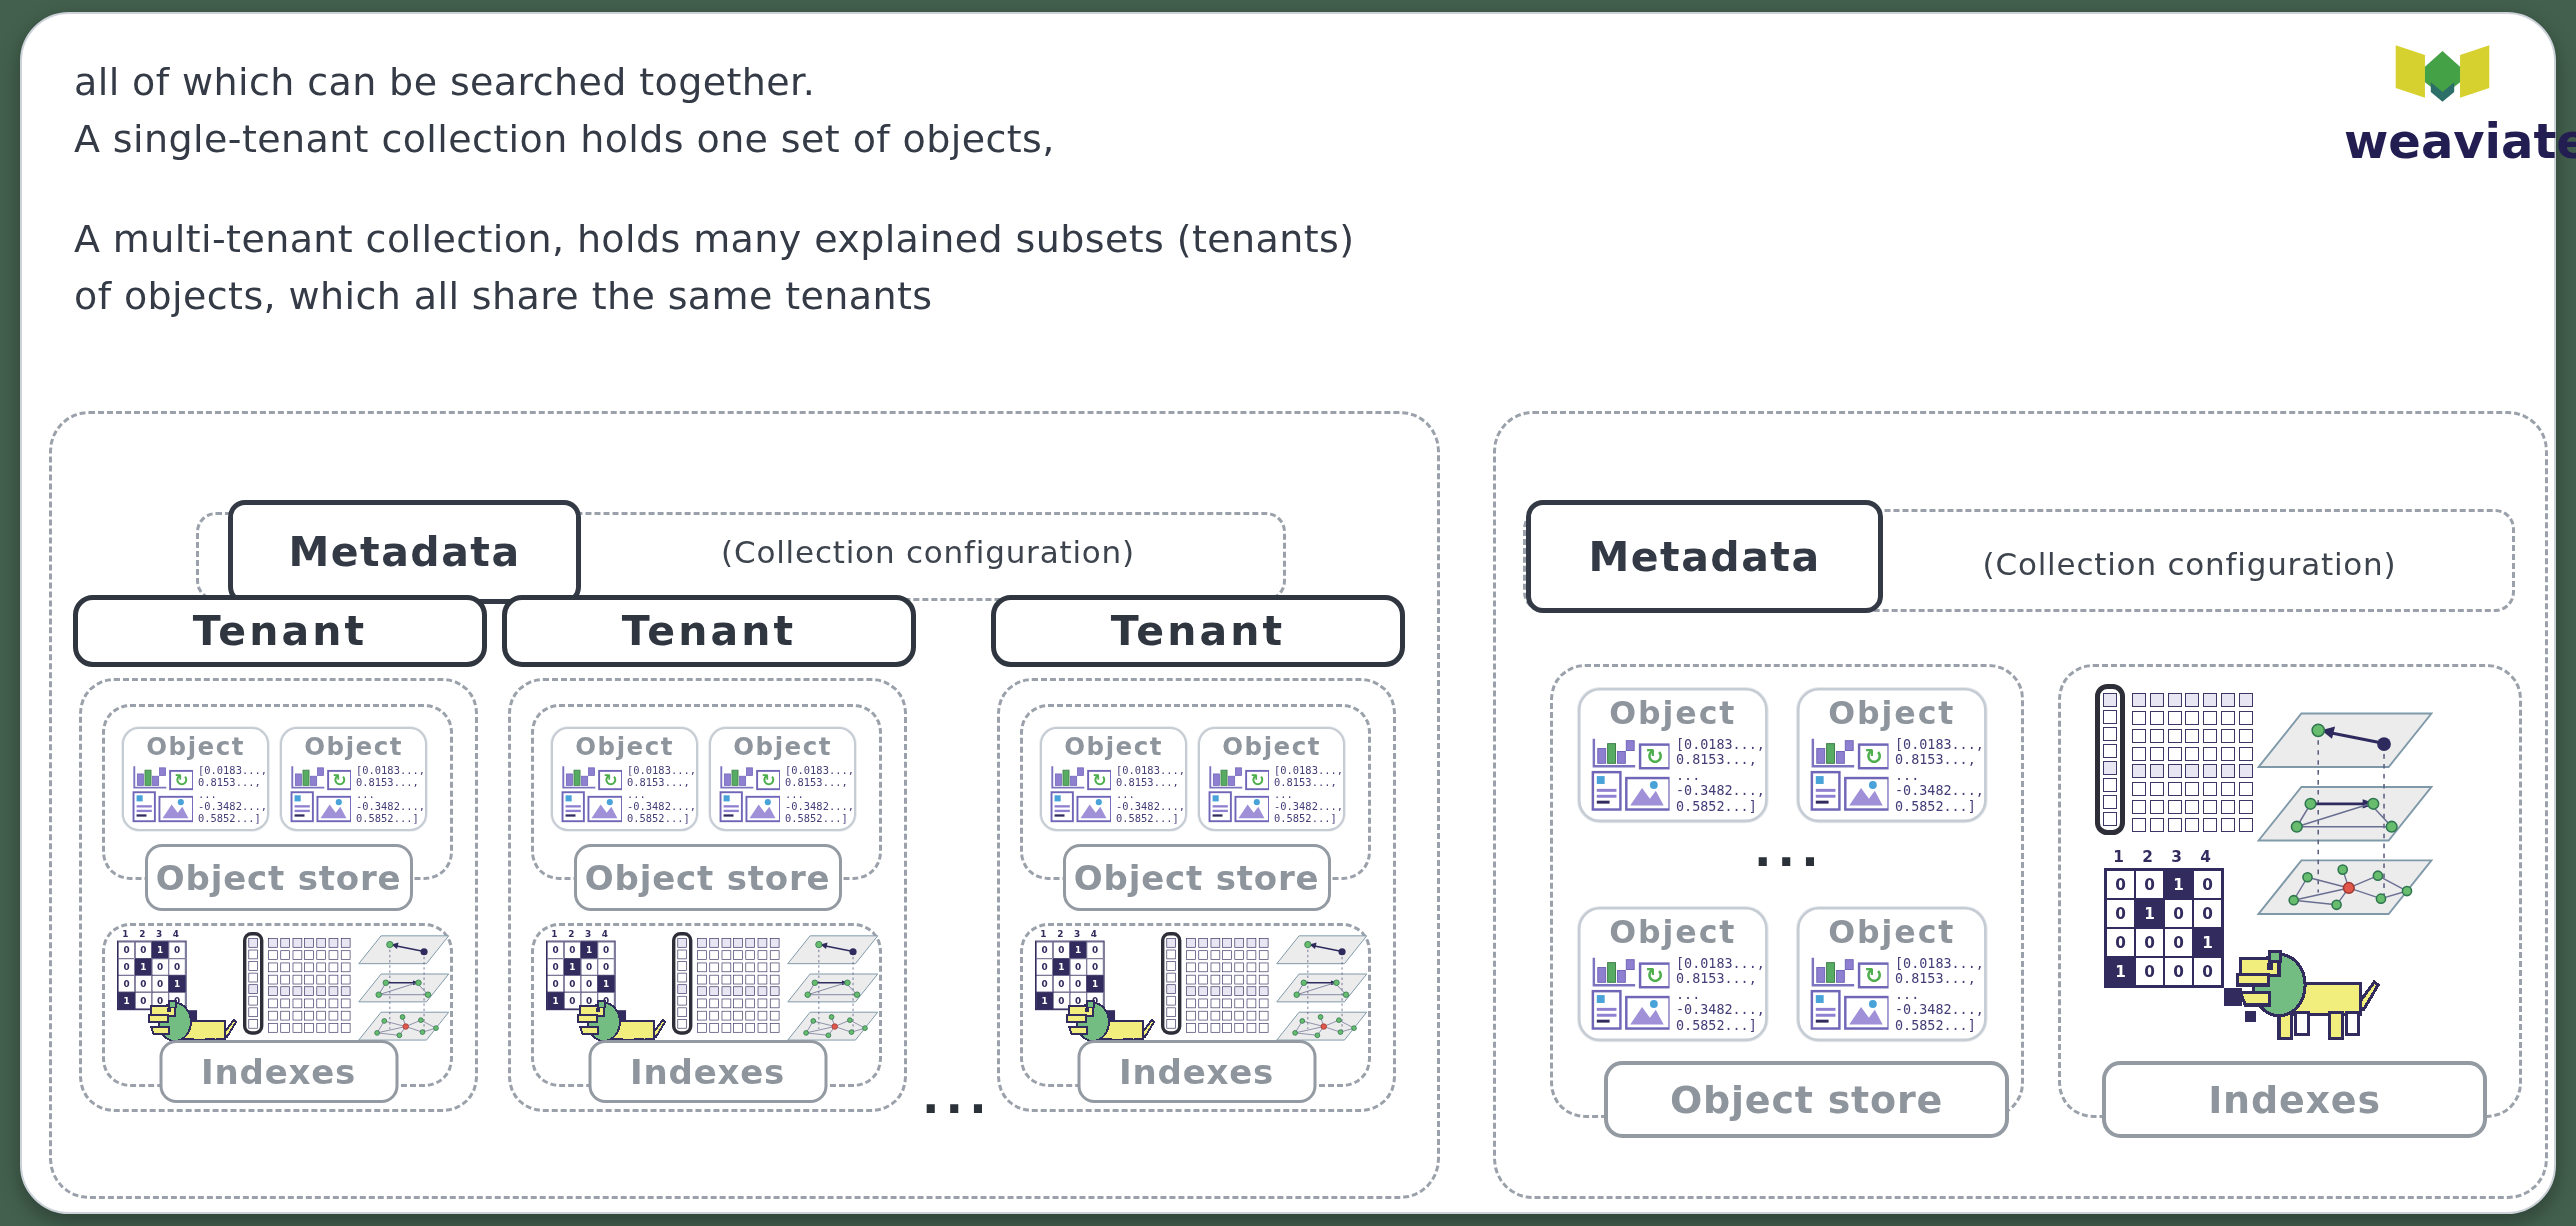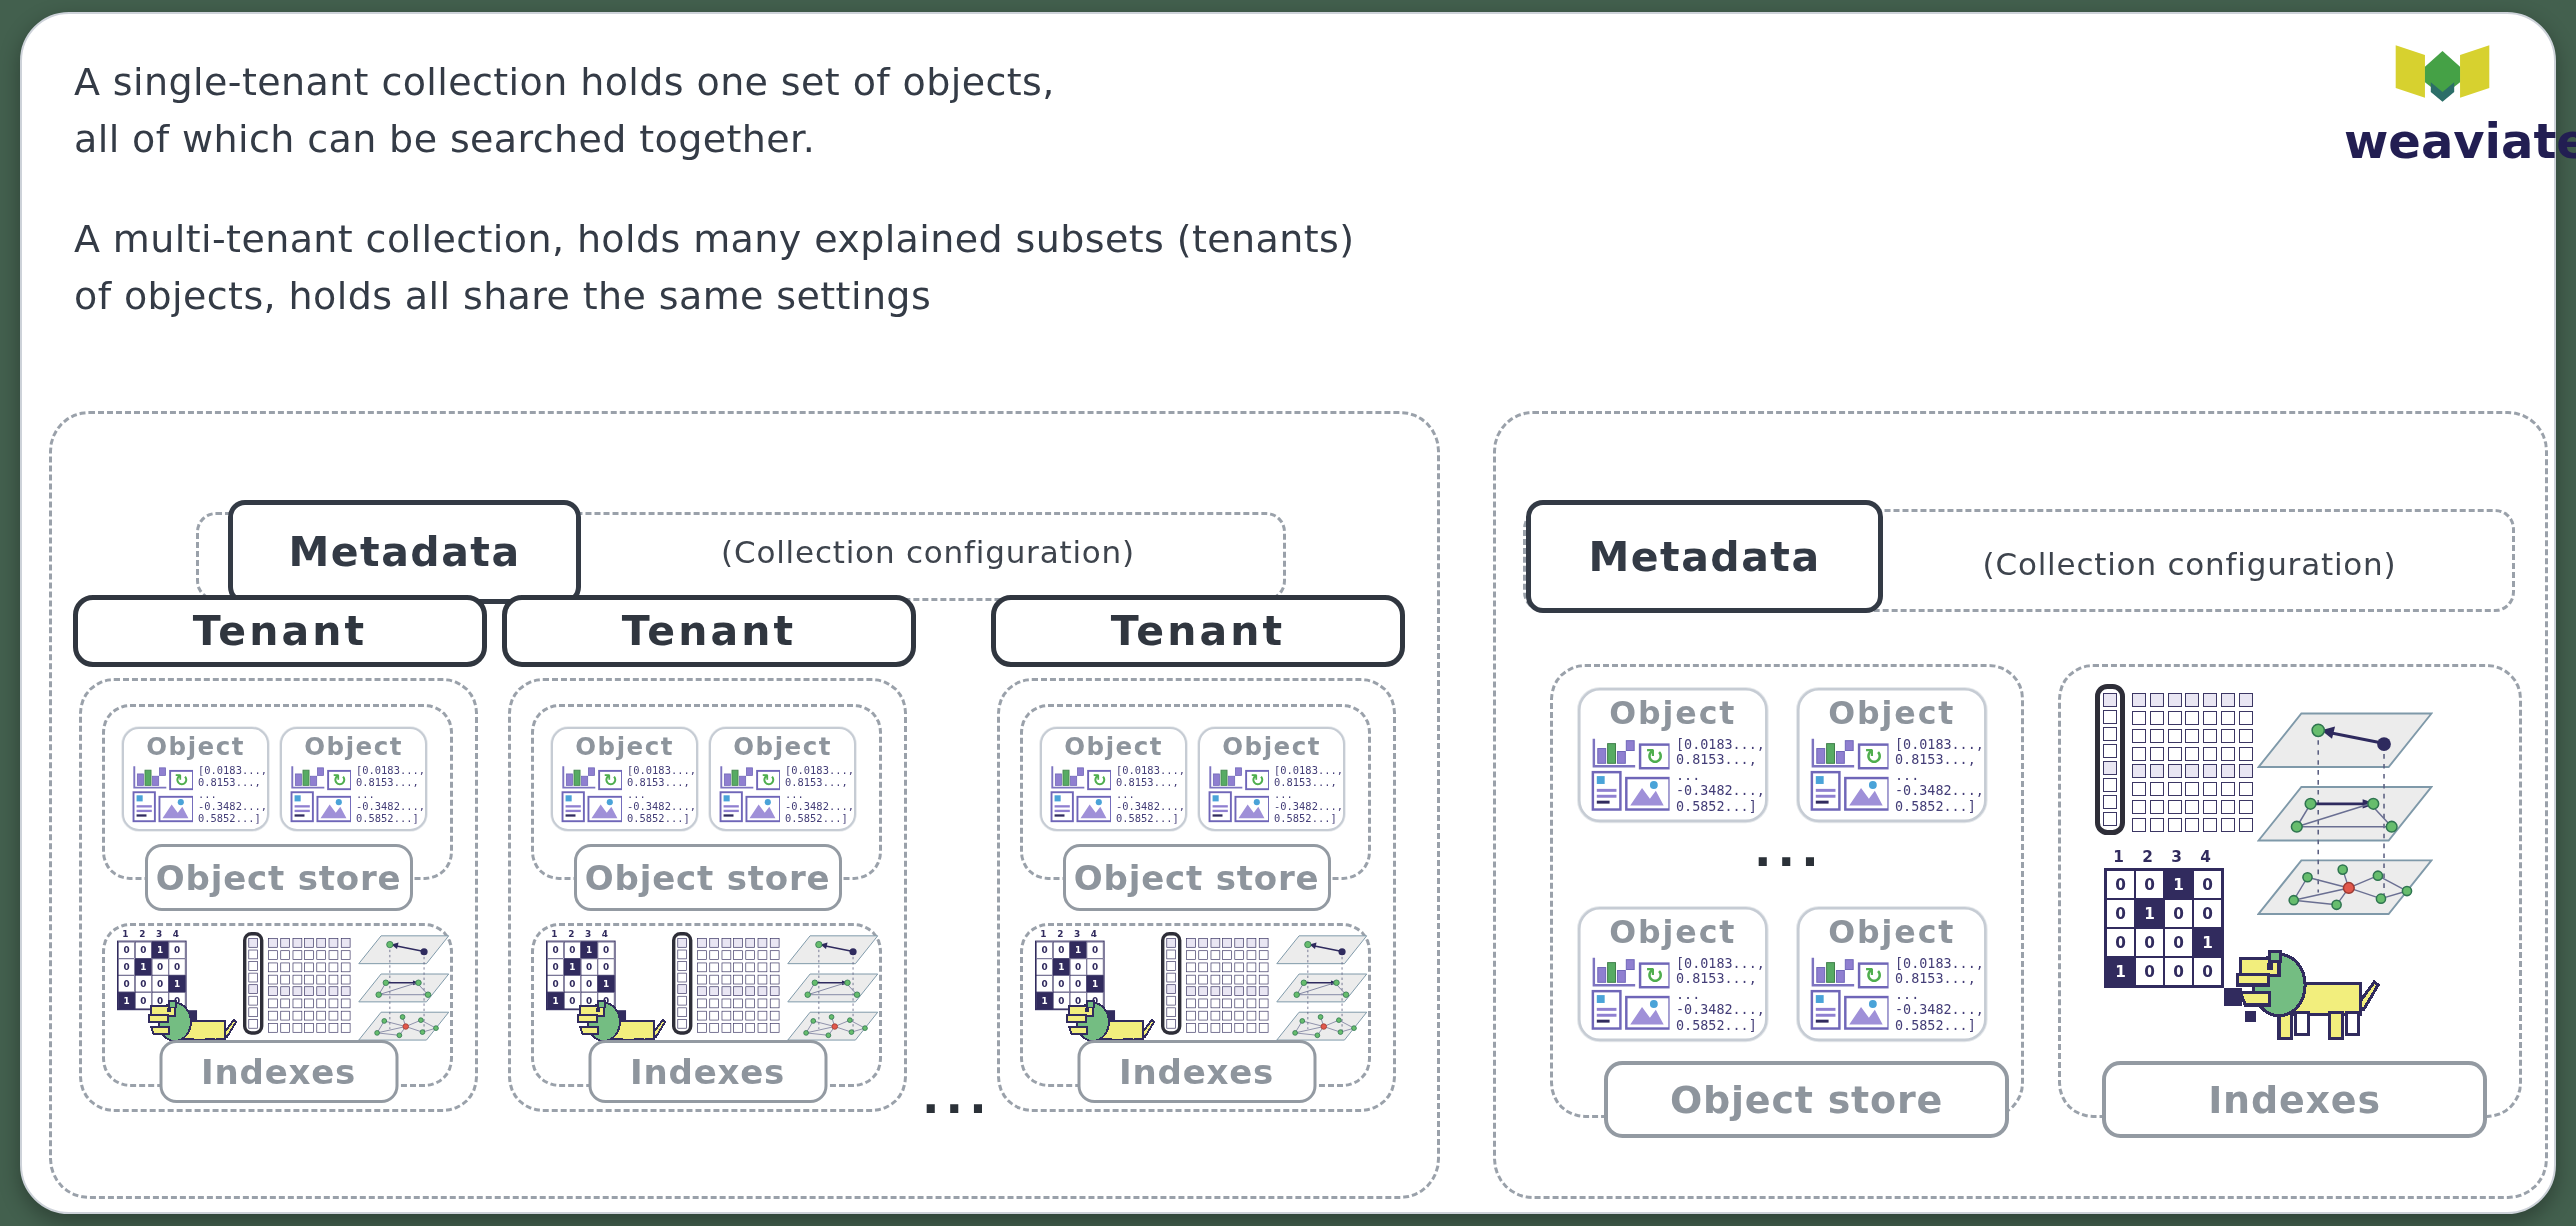--- a/index.html
+++ b/index.html
@@ -95,26 +95,26 @@
 </style>
 </head>
 <body>
 
 <div id="bg-card"></div>
 
 <div id="content">
 
   <div class="intro">
     <div class="p1">
+      <div>all of which can be searched together.</div>
       <div>A single-tenant collection holds one set of objects,</div>
-      <div>all of which can be searched together.</div>
     </div>
     <div class="p2">
       <div>A multi-tenant collection, holds many explained subsets (tenants)</div>
-      <div>of objects, holds all share the same settings</div>
+      <div>of objects, which all share the same tenants</div>
     </div>
   </div>
 
   <div class="headline">
   </div>
 
   <div class="logo">
     <svg viewBox="0 0 120 76">
       <path d="M12,10 L42,20 L42,64 L12,54 Z" fill="#d7d12f"></path>
       <path d="M108,10 L78,20 L78,64 L108,54 Z" fill="#d7d12f"></path>

